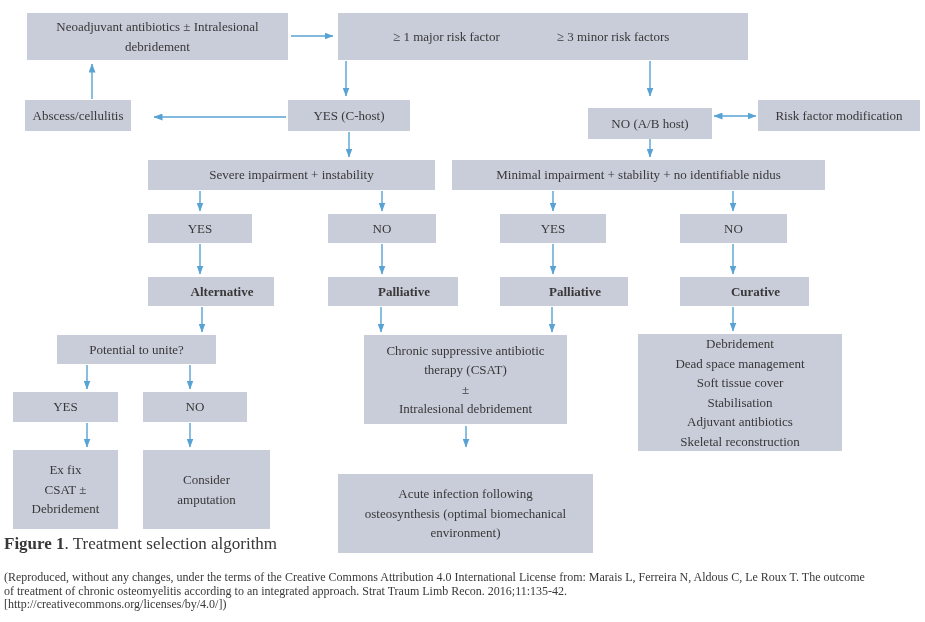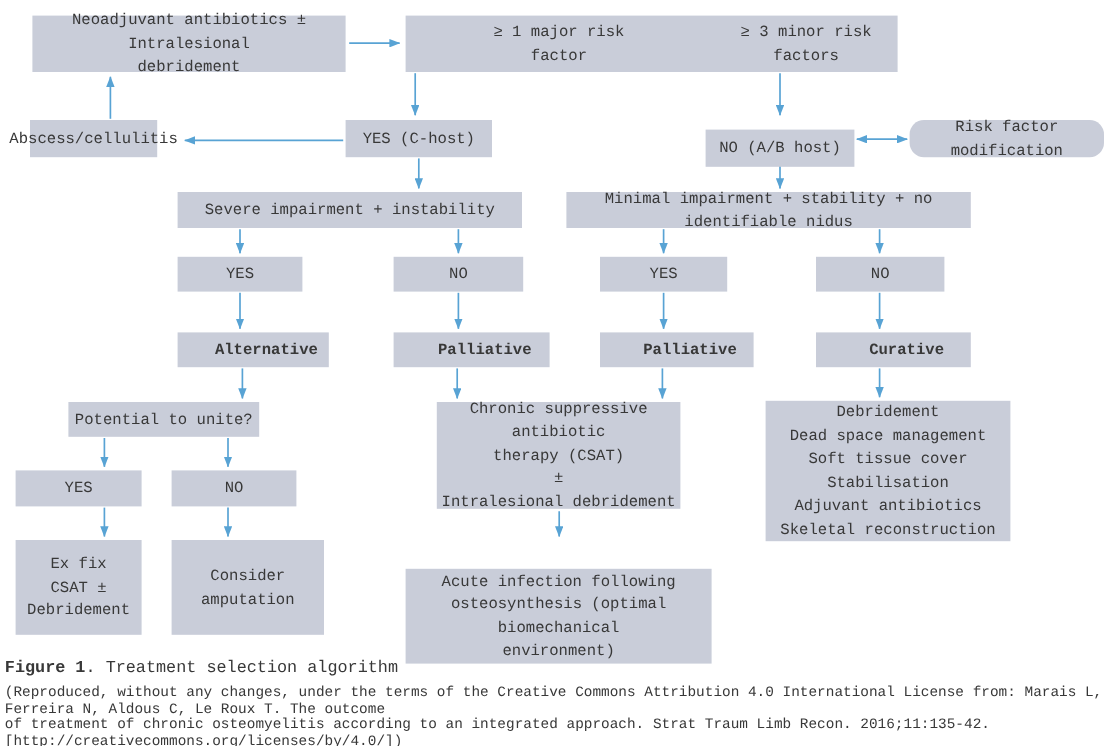--- a/index.html
+++ b/index.html
@@ -5,21 +5,21 @@
   :root{
     --box-fill:#c9cdd9;
     --arrow:#58a3d4;
     --text:#383838;
   }
   html,body{margin:0;padding:0;background:#ffffff;}
   #stage{
     position:relative;
     width:925px;height:622px;
     background:#ffffff;
-    font-family:Liberation Mono, monospace;
+    font-family:Liberation Serif, serif;
     overflow:hidden;
   }
   .node{
     position:absolute;
     background:var(--box-fill);
     color:var(--text);
     display:flex;
     align-items:center;
     justify-content:center;
     text-align:center;
@@ -27,23 +27,23 @@
     font-size:13px;
     line-height:19.5px;
   }
   .bold{font-weight:bold;padding-left:22px;}
   
   #n-neoadjuvant{left:27px;top:13px;width:261px;height:47px;}
   #n-risk{left:338px;top:13px;width:410px;height:47px;justify-content:flex-start;padding-left:55px;gap:57px;box-sizing:border-box;}
   #n-abscess{left:25px;top:100px;width:106px;height:31px;}
   #n-yes-chost{left:288px;top:100px;width:122px;height:31px;}
   #n-no-abhost{left:588px;top:108px;width:124px;height:31px;}
-  #n-riskmod{left:758px;top:100px;width:162px;height:31px;border-radius:12px;}
+  #n-riskmod{left:758px;top:100px;width:162px;height:31px;}
   #n-severe{left:148px;top:160px;width:287px;height:30px;}
-  #n-minimal{left:472px;top:160px;width:337px;height:30px;}
+  #n-minimal{left:452px;top:160px;width:373px;height:30px;}
   #n-yes1{left:148px;top:214px;width:104px;height:29px;}
   #n-no1{left:328px;top:214px;width:108px;height:29px;}
   #n-yes2{left:500px;top:214px;width:106px;height:29px;}
   #n-no2{left:680px;top:214px;width:107px;height:29px;}
   #n-alternative{left:148px;top:277px;width:104px;height:29px;}
   #n-palliative1{left:328px;top:277px;width:108px;height:29px;}
   #n-palliative2{left:500px;top:277px;width:106px;height:29px;}
   #n-curative{left:680px;top:277px;width:107px;height:29px;}
   #n-potential{left:57px;top:335px;width:159px;height:29px;}
   #n-yes3{left:13px;top:392px;width:105px;height:30px;}
@@ -51,22 +51,22 @@
   #n-exfix{left:13px;top:450px;width:105px;height:79px;}
   #n-amputation{left:143px;top:450px;width:127px;height:79px;}
   #n-csat{left:364px;top:335px;width:203px;height:89px;}
   #n-acute{left:338px;top:450px;width:255px;height:79px;margin-top:24px;}
   #n-list{left:638px;top:334px;width:204px;height:117px;}
 
   #arrows{position:absolute;left:0;top:0;width:925px;height:622px;pointer-events:none;}
   #arrows line{stroke:var(--arrow);stroke-width:1.4;}
 
   .fig-caption{
-    position:absolute;left:4px;top:549px;
-    font-size:14px;color:var(--text);
+    position:absolute;left:4px;top:534px;
+    font-size:17px;color:var(--text);
   }
   .fig-caption .b{font-weight:bold;}
   .attribution{
     position:absolute;left:4px;top:571px;width:918px;
     font-size:12px;line-height:13.5px;color:var(--text);
     white-space:pre-line;
   }
 </style>
 </head>
 <body>

